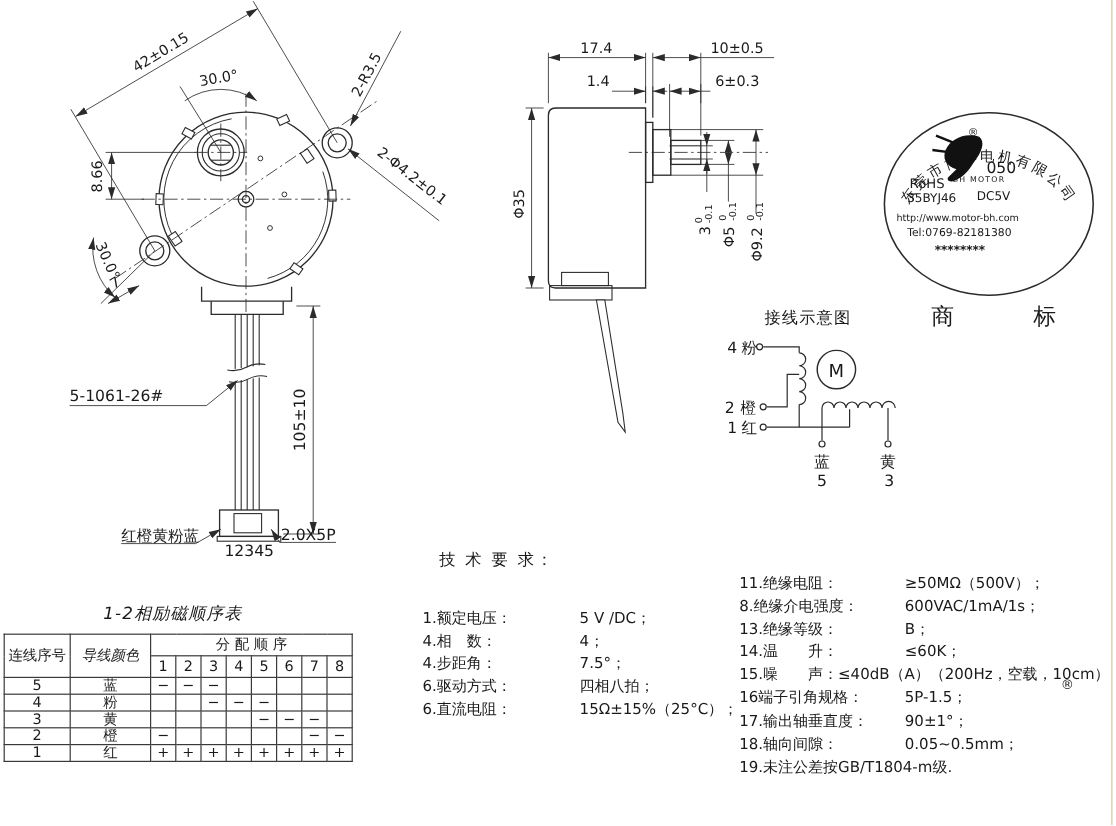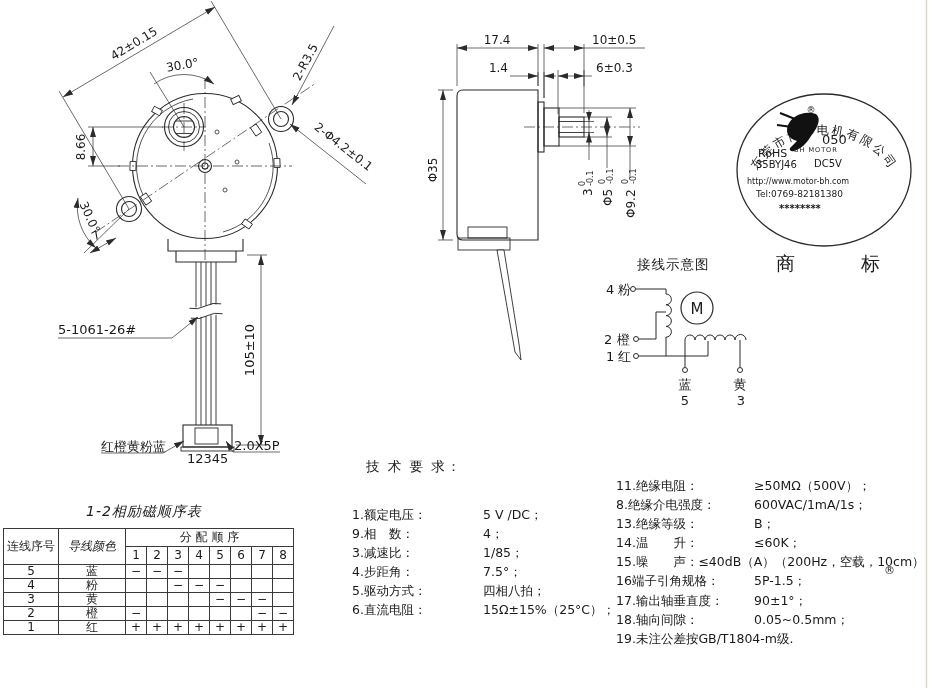--- a/index.html
+++ b/index.html
@@ -298,24 +298,23 @@
   </g>
   <text x="776" y="270" font-size="19" letter-spacing="66">商标</text>
 
   <text x="884" y="574" font-size="11">®</text>
   <line x1="926.5" y1="0" x2="926.5" y2="688" stroke="#ddd8c0" stroke-width="1.5"></line>
 </svg>
 
   <div class="tech-title">技 术 要 求：</div>
   <div class="tech-col" id="tech-left">
       <div class="tr-row"><span class="tr-label">1.额定电压：</span><span class="tr-value">5 V /DC；</span></div>
-      <div class="tr-row"><span class="tr-label">9.相　数：</span><span class="tr-value">4；</span></div>
-      <div class="tr-row"><span class="tr-label">3.减速比：</span><span class="tr-value">1/85；</span></div>
+      <div class="tr-row"><span class="tr-label">4.相　数：</span><span class="tr-value">4；</span></div>
       <div class="tr-row"><span class="tr-label">4.步距角：</span><span class="tr-value">7.5°；</span></div>
-      <div class="tr-row"><span class="tr-label">5.驱动方式：</span><span class="tr-value">四相八拍；</span></div>
+      <div class="tr-row"><span class="tr-label">6.驱动方式：</span><span class="tr-value">四相八拍；</span></div>
       <div class="tr-row"><span class="tr-label">6.直流电阻：</span><span class="tr-value">15Ω±15%（25°C）；</span></div>
     </div>
   <div class="tech-col" id="tech-right">
       <div class="tr-row"><span class="tr-label">11.绝缘电阻：</span><span class="tr-value">≥50MΩ（500V）；</span></div>
       <div class="tr-row"><span class="tr-label">8.绝缘介电强度：</span><span class="tr-value">600VAC/1mA/1s；</span></div>
       <div class="tr-row"><span class="tr-label">13.绝缘等级：</span><span class="tr-value">B；</span></div>
       <div class="tr-row"><span class="tr-label">14.温　　升：</span><span class="tr-value">≤60K；</span></div>
       <div class="tr-row"><span class="tr-label">15.噪　　声：≤40dB（A）（200Hz，空载，10cm）；</span><span class="tr-value"></span></div>
       <div class="tr-row"><span class="tr-label">16端子引角规格：</span><span class="tr-value">5P-1.5；</span></div>
       <div class="tr-row"><span class="tr-label">17.输出轴垂直度：</span><span class="tr-value">90±1°；</span></div>

